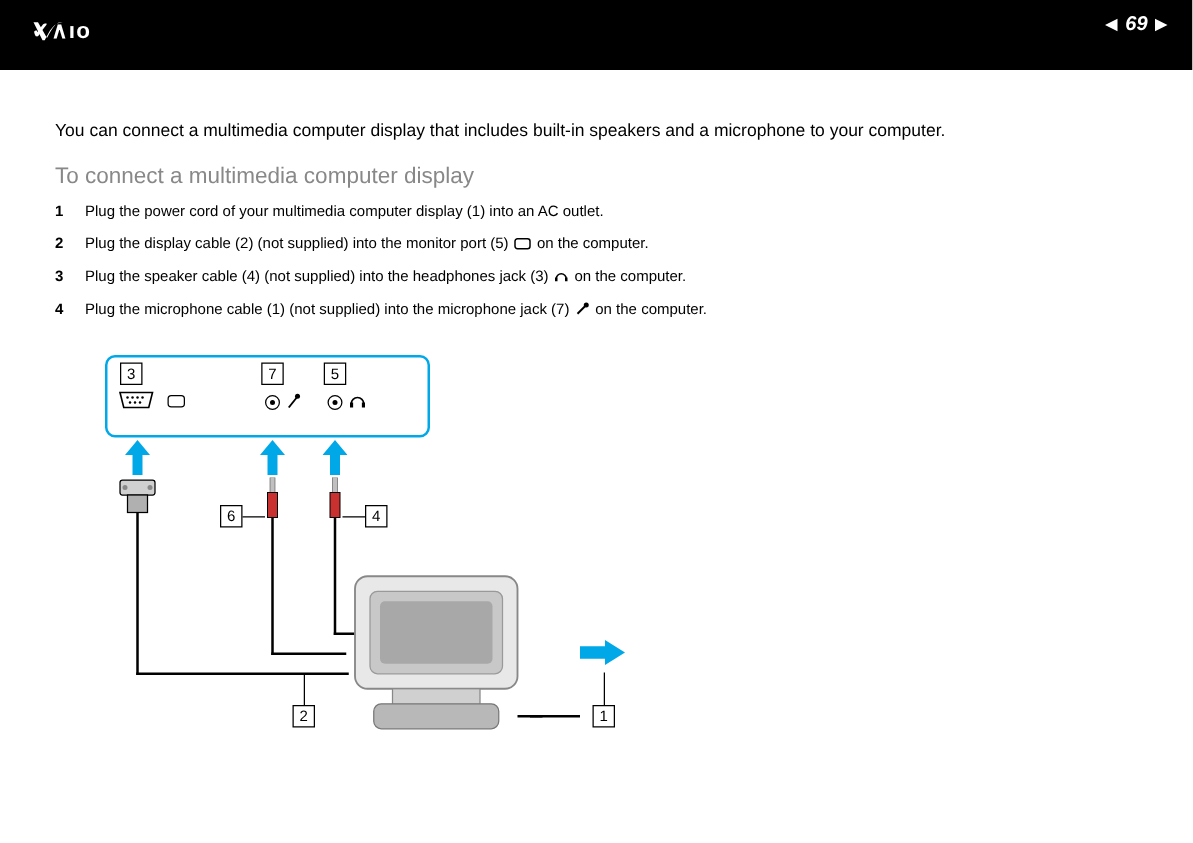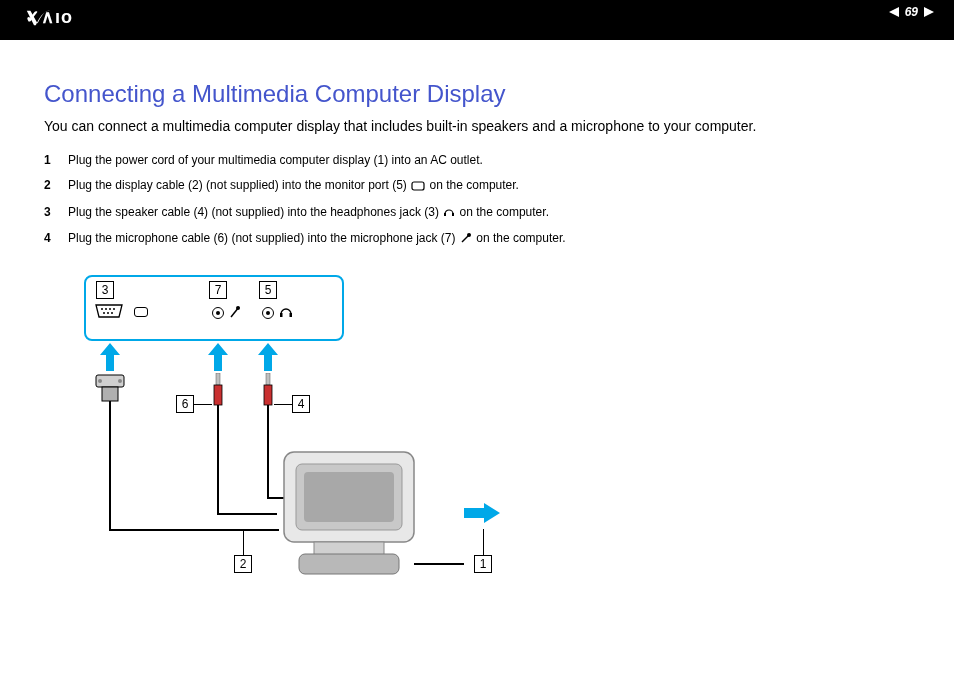--- a/index.html
+++ b/index.html
@@ -1,20 +1,20 @@
 <!DOCTYPE html>
 <html><head>
 <meta charset="utf-8">
 <style>
   * { box-sizing: border-box; margin: 0; padding: 0; }
   body { width: 954px; height: 674px; font-family: Arial, Helvetica, sans-serif; background: #fff; color: #000; }
-  .header { background: #000; height: 40px; display: flex; align-items: center; justify-content: space-between; padding: 0 18px 0 24px; }
+  .header { background: #000; height: 56px; display: flex; align-items: center; justify-content: space-between; padding: 0 18px 0 24px; }
   .logo { color: #fff; letter-spacing: 2px; }
   .logo svg { height: 18px; }
-  .nav { display: flex; align-items: center; gap: 8px; color: #fff; font-size: 12px; }
+  .nav { display: flex; align-items: center; gap: 8px; color: #fff; font-size: 16px; }
   .nav-arrows { display: flex; align-items: center; gap: 4px; }
   .page-num { font-style: italic; font-weight: bold; }
   .breadcrumb { font-weight: bold; font-size: 12px; }
   .nav-top { display:flex; flex-direction:column; align-items:flex-end; gap:2px;}
   .content { padding: 40px 44px 20px 44px; }
   h1 { color: #4455cc; font-weight: normal; font-size: 24px; margin-bottom: 10px; }
   .intro { font-size: 14px; margin-bottom: 18px; }
   h2 { color: #888; font-weight: normal; font-size: 18px; margin-bottom: 10px; }
   ol.steps { list-style: none; counter-reset: step; font-size: 12px; }
   ol.steps li { counter-increment: step; margin-bottom: 8px; padding-left: 24px; position: relative; line-height: 1.4; }
@@ -61,39 +61,39 @@
         <svg width="14" height="12">
             <polygon points="2,1 12,6 2,11" fill="#fff"></polygon>
           </svg>
       </span>
     </div>
     <div class="breadcrumb">Using Peripheral Devices</div>
   </div>
 </div>
 
 <div class="content">
-  <h1>Connecting a Multimedia Computer Display</h1>
   <p class="intro">You can connect a multimedia computer display that includes built-in speakers and a microphone to your computer.</p>
+  <h2>To connect a multimedia computer display</h2>
 
   <ol class="steps">
     <li><span>Plug the power cord of your multimedia computer display (1) into an AC outlet.</span></li>
     <li>
       <span>Plug the display cable (2) (not supplied) into the monitor port (5) </span><span class="inline-icon"><svg width="14" height="10">
             <rect x="1" y="1" width="12" height="8" rx="2" fill="none" stroke="#000" stroke-width="1.2"></rect>
           </svg></span><span> on the computer.</span>
     </li>
     <li>
       <span>Plug the speaker cable (4) (not supplied) into the headphones jack (3) </span><span class="inline-icon"><svg width="12" height="12">
             <path d="M2 8 A4 4 0 0 1 10 8" fill="none" stroke="#000" stroke-width="1.2"></path>
             <rect x="1" y="7" width="2" height="3" fill="#000"></rect>
             <rect x="9" y="7" width="2" height="3" fill="#000"></rect>
           </svg></span><span> on the computer.</span>
     </li>
     <li>
-      <span>Plug the microphone cable (6) (not supplied) into the microphone jack (7) </span><span class="inline-icon"><svg width="12" height="12">
+      <span>Plug the microphone cable (1) (not supplied) into the microphone jack (7) </span><span class="inline-icon"><svg width="12" height="12">
             <line x1="2" y1="10" x2="10" y2="2" stroke="#000" stroke-width="1.5"></line>
             <circle cx="9" cy="3" r="2" fill="#000"></circle>
           </svg></span><span> on the computer.</span>
     </li>
   </ol>
 
   <div class="diagram">
 
     <div class="port-panel"></div>
 

